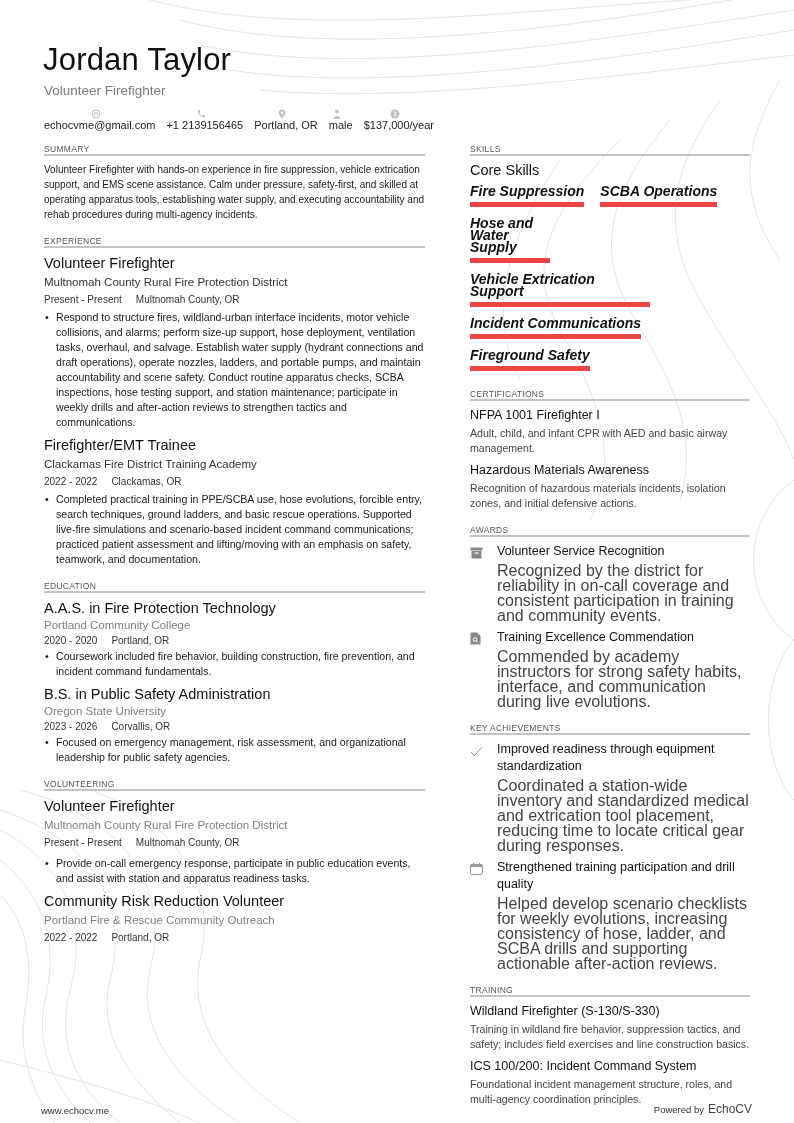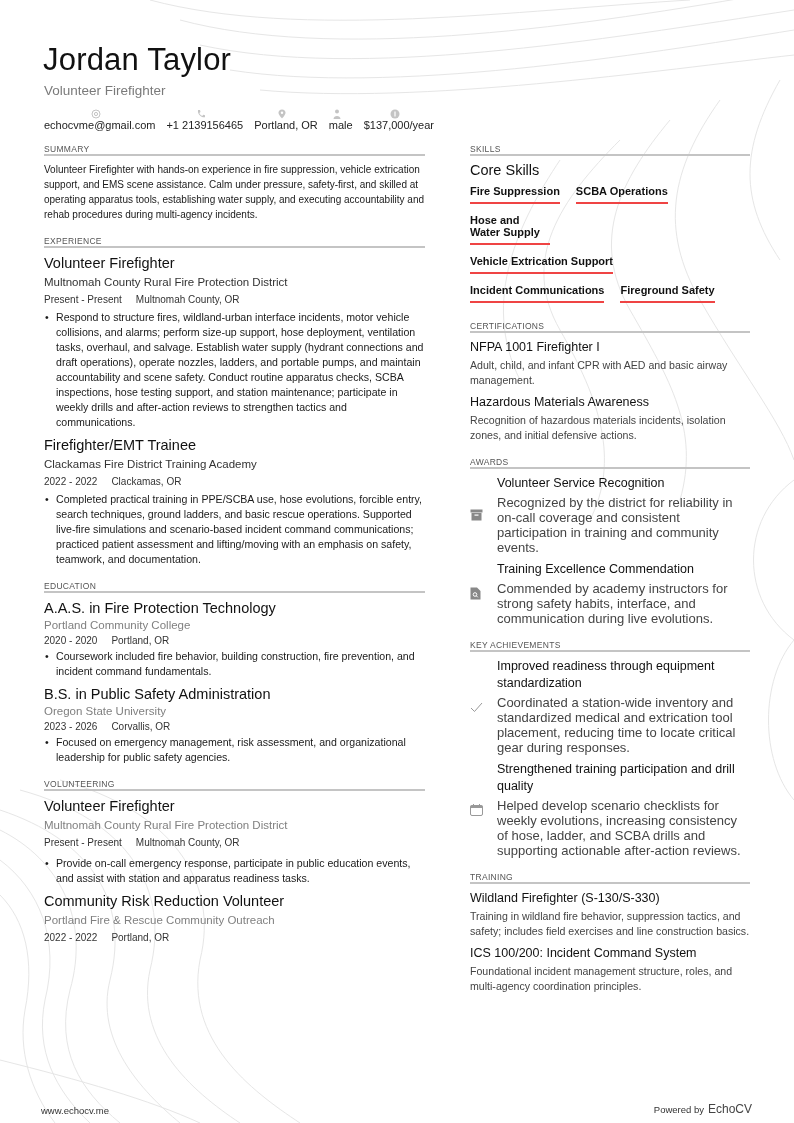--- a/index.html
+++ b/index.html
@@ -27,30 +27,30 @@
   .company.muted { color: #808080; }
   .meta { font-size: 10px; color: #333; margin-top: 3px; line-height: 14px; display: flex; }
   .meta .dates { margin-right: 14px; }
   .bullets { list-style: none; margin-top: 3px; }
   .bullets li { position: relative; padding-left: 12px; font-size: 10.6px; line-height: 15px; color: #1a1a1a; }
   .bullets li::before { content: "•"; position: absolute; left: 1px; top: 0; }
   .entry { margin-bottom: 6px; }
 
   .skill-group { font-size: 14.5px; color: #111; margin-top: 2px; margin-bottom: 3px; }
   .chips { display: flex; flex-wrap: wrap; }
-  .chip { font-size: 11px; font-weight: 700; color: #111; padding: 4px 0 5px 0; margin-right: 16px; margin-bottom: 6px; border-bottom: 2px solid #ef4444; line-height: 12px; }
+  .chip { font-size: 14px; font-weight: 700; color: #111; padding: 4px 0 5px 0; margin-right: 16px; margin-bottom: 6px; border-bottom: 5px solid #ef4444; line-height: 12px; font-style: italic; }
 
   .cert-title { font-size: 12.5px; color: #111; margin-top: 2px; line-height: 16px; }
   .cert-desc { font-size: 10.6px; color: #444; line-height: 15px; margin-top: 3px; margin-bottom: 6px; }
 
-  .icon-item { display: flex; margin-bottom: 6px; align-items: center; }
+  .icon-item { display: flex; margin-bottom: 6px; }
   .icon-item .iic { width: 27px; flex: none; color: #888; padding-top: 2px; }
   .icon-item .body { flex: 1; }
   .icon-item .it-title { font-size: 12.5px; color: #111; line-height: 17px; }
-  .icon-item .it-desc { font-size: 13px; color: #444; line-height: 15px; margin-top: 3px; }
+  .icon-item .it-desc { font-size: 16px; color: #444; line-height: 15px; margin-top: 3px; }
 
   .footer-left { position: absolute; left: 41px; top: 1105px; font-size: 9.5px; color: #333; }
   .footer-right { position: absolute; right: 42px; top: 1102px; font-size: 9.5px; color: #333; display: flex; align-items: baseline; }
   .footer-right .brand { font-size: 12px; color: #444; margin-left: 4px; }
 </style>
 </head>
 <body>
 
 <svg class="bg" width="794" height="1123" viewBox="0 0 794 1123" fill="none" stroke="#e6e6e6" stroke-width="1">
   <path d="M150 0 C 300 40, 520 10, 690 0"></path>

